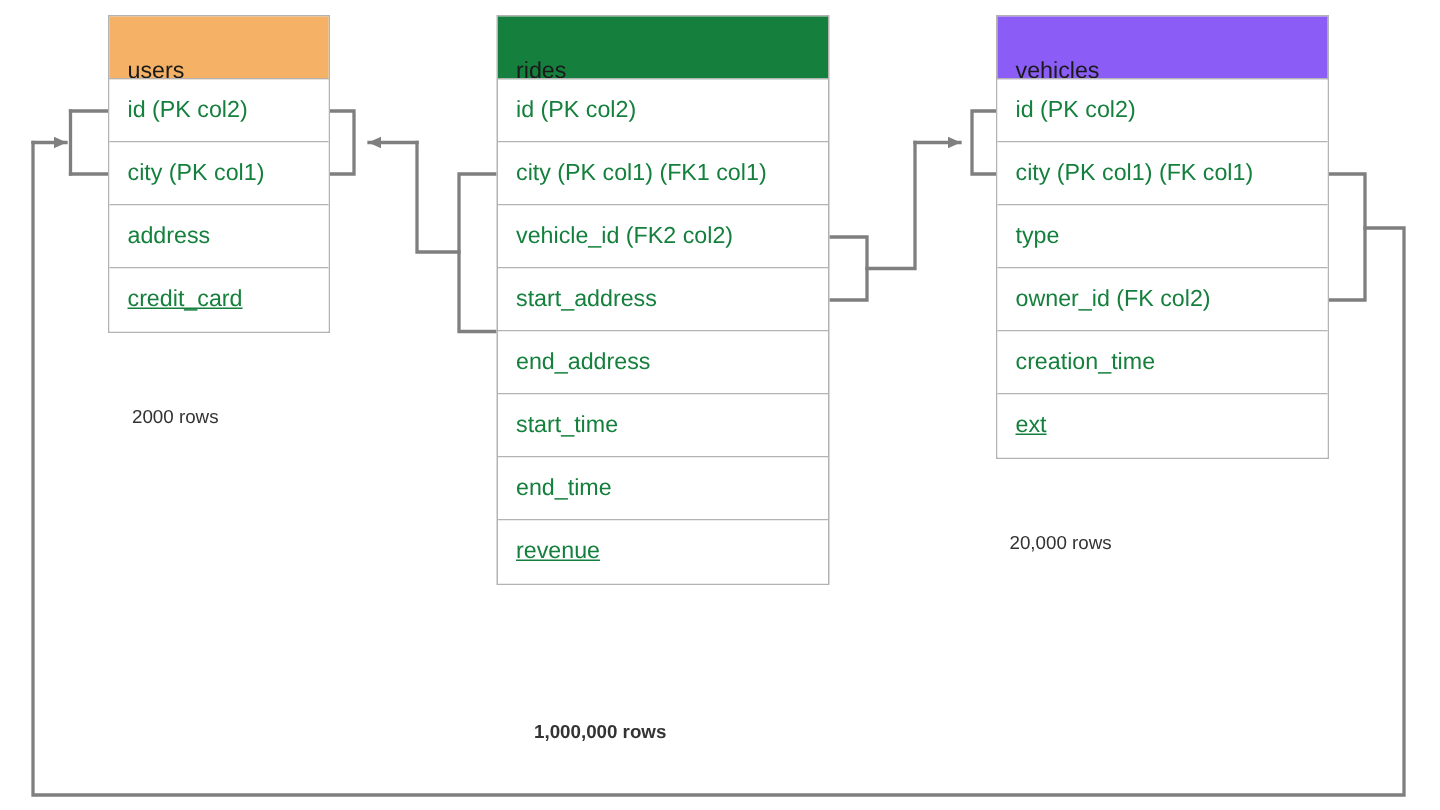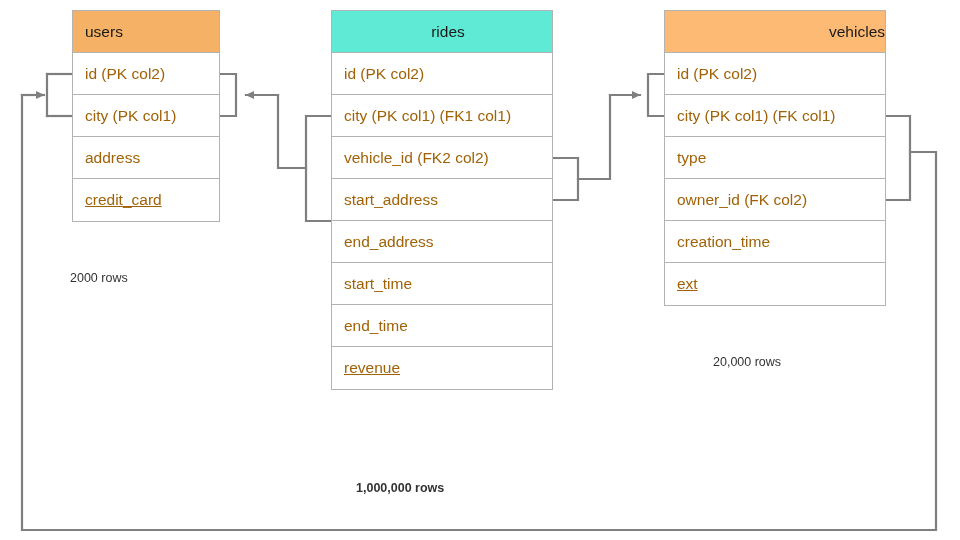--- a/index.html
+++ b/index.html
@@ -17,34 +17,34 @@
   .table{
     position:absolute;
     box-sizing:border-box;
     border:1px solid #b3b3b3;
     background:#ffffff;
   }
   .thead{
     box-sizing:border-box;
     height:42px;
     line-height:42px;
-    padding:0 0 0 12px;
+    padding:16px 0 0 12px;
     font-size:15.5px;
     color:#1a1a1a;
     border-bottom:1px solid #b3b3b3;
     white-space:nowrap;
     overflow:hidden;
   }
   .trow{
     box-sizing:border-box;
     height:42px;
     line-height:42px;
     padding:0 0 0 12px;
     font-size:15.5px;
-    color:#a16207;
+    color:#15803d;
     border-bottom:1px solid #b3b3b3;
     background:#ffffff;
     white-space:nowrap;
     overflow:hidden;
   }
   .trow.last{border-bottom:none;text-decoration:underline;}
   .rowcount{
     position:absolute;
     font-size:12.5px;
     color:#333333;
@@ -106,24 +106,24 @@
     <div class="trow">
       <span>city (PK col1)</span>
     </div>
     <div class="trow">
       <span>address</span>
     </div>
     <div class="trow last">
       <span>credit_card</span>
     </div>
   </div>
-  <div class="rowcount" style="left:70px;top:271px;">2000 rows</div>
+  <div class="rowcount" style="left:88px;top:271px;">2000 rows</div>
 
   <div class="table" style="left:331px;top:10px;width:222px;">
-    <div class="thead" style="background:#5eead4;text-align:center;">
+    <div class="thead" style="background:#15803d;">
       <span>rides</span>
     </div>
     <div class="trow">
       <span>id (PK col2)</span>
     </div>
     <div class="trow">
       <span>city (PK col1) (FK1 col1)</span>
     </div>
     <div class="trow">
       <span>vehicle_id (FK2 col2)</span>
@@ -140,21 +140,21 @@
     <div class="trow">
       <span>end_time</span>
     </div>
     <div class="trow last">
       <span>revenue</span>
     </div>
   </div>
   <div class="rowcount" style="left:356px;top:481px;font-weight:bold;">1,000,000 rows</div>
 
   <div class="table" style="left:664px;top:10px;width:222px;">
-    <div class="thead" style="background:#fdba74;text-align:right;">
+    <div class="thead" style="background:#8b5cf6;">
       <span>vehicles</span>
     </div>
     <div class="trow">
       <span>id (PK col2)</span>
     </div>
     <div class="trow">
       <span>city (PK col1) (FK col1)</span>
     </div>
     <div class="trow">
       <span>type</span>
@@ -162,15 +162,15 @@
     <div class="trow">
       <span>owner_id (FK col2)</span>
     </div>
     <div class="trow">
       <span>creation_time</span>
     </div>
     <div class="trow last">
       <span>ext</span>
     </div>
   </div>
-  <div class="rowcount" style="left:673px;top:355px;margin-left:40px;">20,000 rows</div>
+  <div class="rowcount" style="left:673px;top:355px;">20,000 rows</div>
 
 </div>
 
 </body></html>

